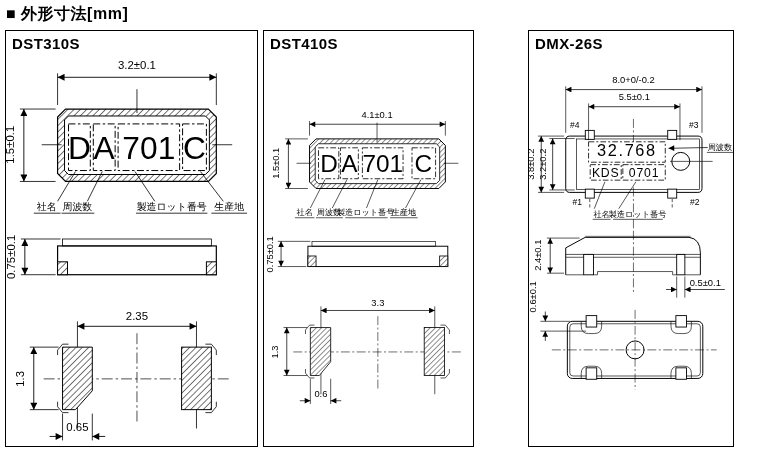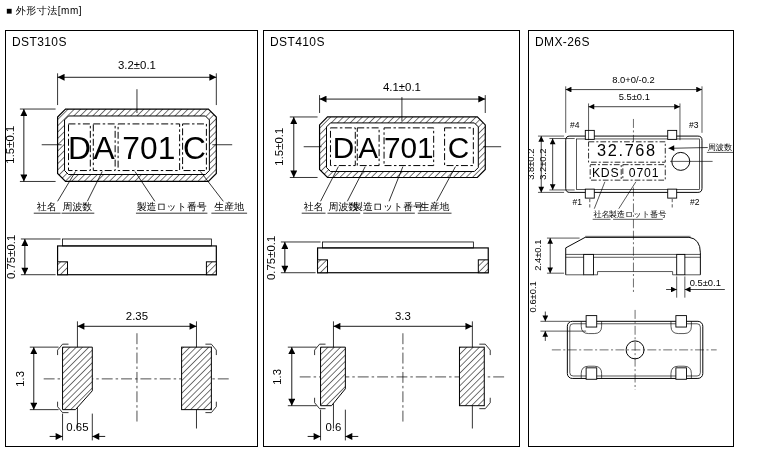--- a/index.html
+++ b/index.html
@@ -1,23 +1,23 @@
 <!DOCTYPE html>
 <html><head>
 <meta charset="utf-8">
 <style>
   *{margin:0;padding:0;box-sizing:border-box}
   html,body{width:781px;height:452px}
   body{background:#fff;color:#000;font-family:"Liberation Sans","DejaVu Sans",sans-serif;position:relative;overflow:hidden}
-  .hdr{position:absolute;left:6px;top:4px;font-size:10px;font-weight:normal;letter-spacing:.5px}
+  .hdr{position:absolute;left:6px;top:4px;font-size:16px;font-weight:bold;letter-spacing:.5px}
   .panel{position:absolute;top:30px;height:417px;border:1.5px solid #000;background:#fff}
   #p1{left:5px;width:253px}
-  #p2{left:263px;width:257px}
+  #p2{left:263px;width:211px}
   #p3{left:528px;width:206px}
-  .ptitle{position:absolute;left:6px;top:4px;font-size:12px;font-weight:normal;letter-spacing:.4px;z-index:2}
+  .ptitle{position:absolute;left:6px;top:4px;font-size:15px;font-weight:bold;letter-spacing:.4px;z-index:2}
   .draw{position:absolute;left:0;top:0;width:100%;height:100%}
   svg text{fill:#000}
   .dim{font-size:11.5px;text-anchor:middle}
   .lbl{font-size:10px;text-anchor:middle}
   .pin{font-size:10.5px;text-anchor:middle}
   .mark{font-size:32px;text-anchor:middle}
   .mark2{font-size:30px;text-anchor:middle}
   .mkf{font-size:20px;text-anchor:middle;letter-spacing:2px}
   .mks{font-size:15px;text-anchor:middle;letter-spacing:1px}
   .ol{fill:none;stroke:#000;stroke-width:1.2}

